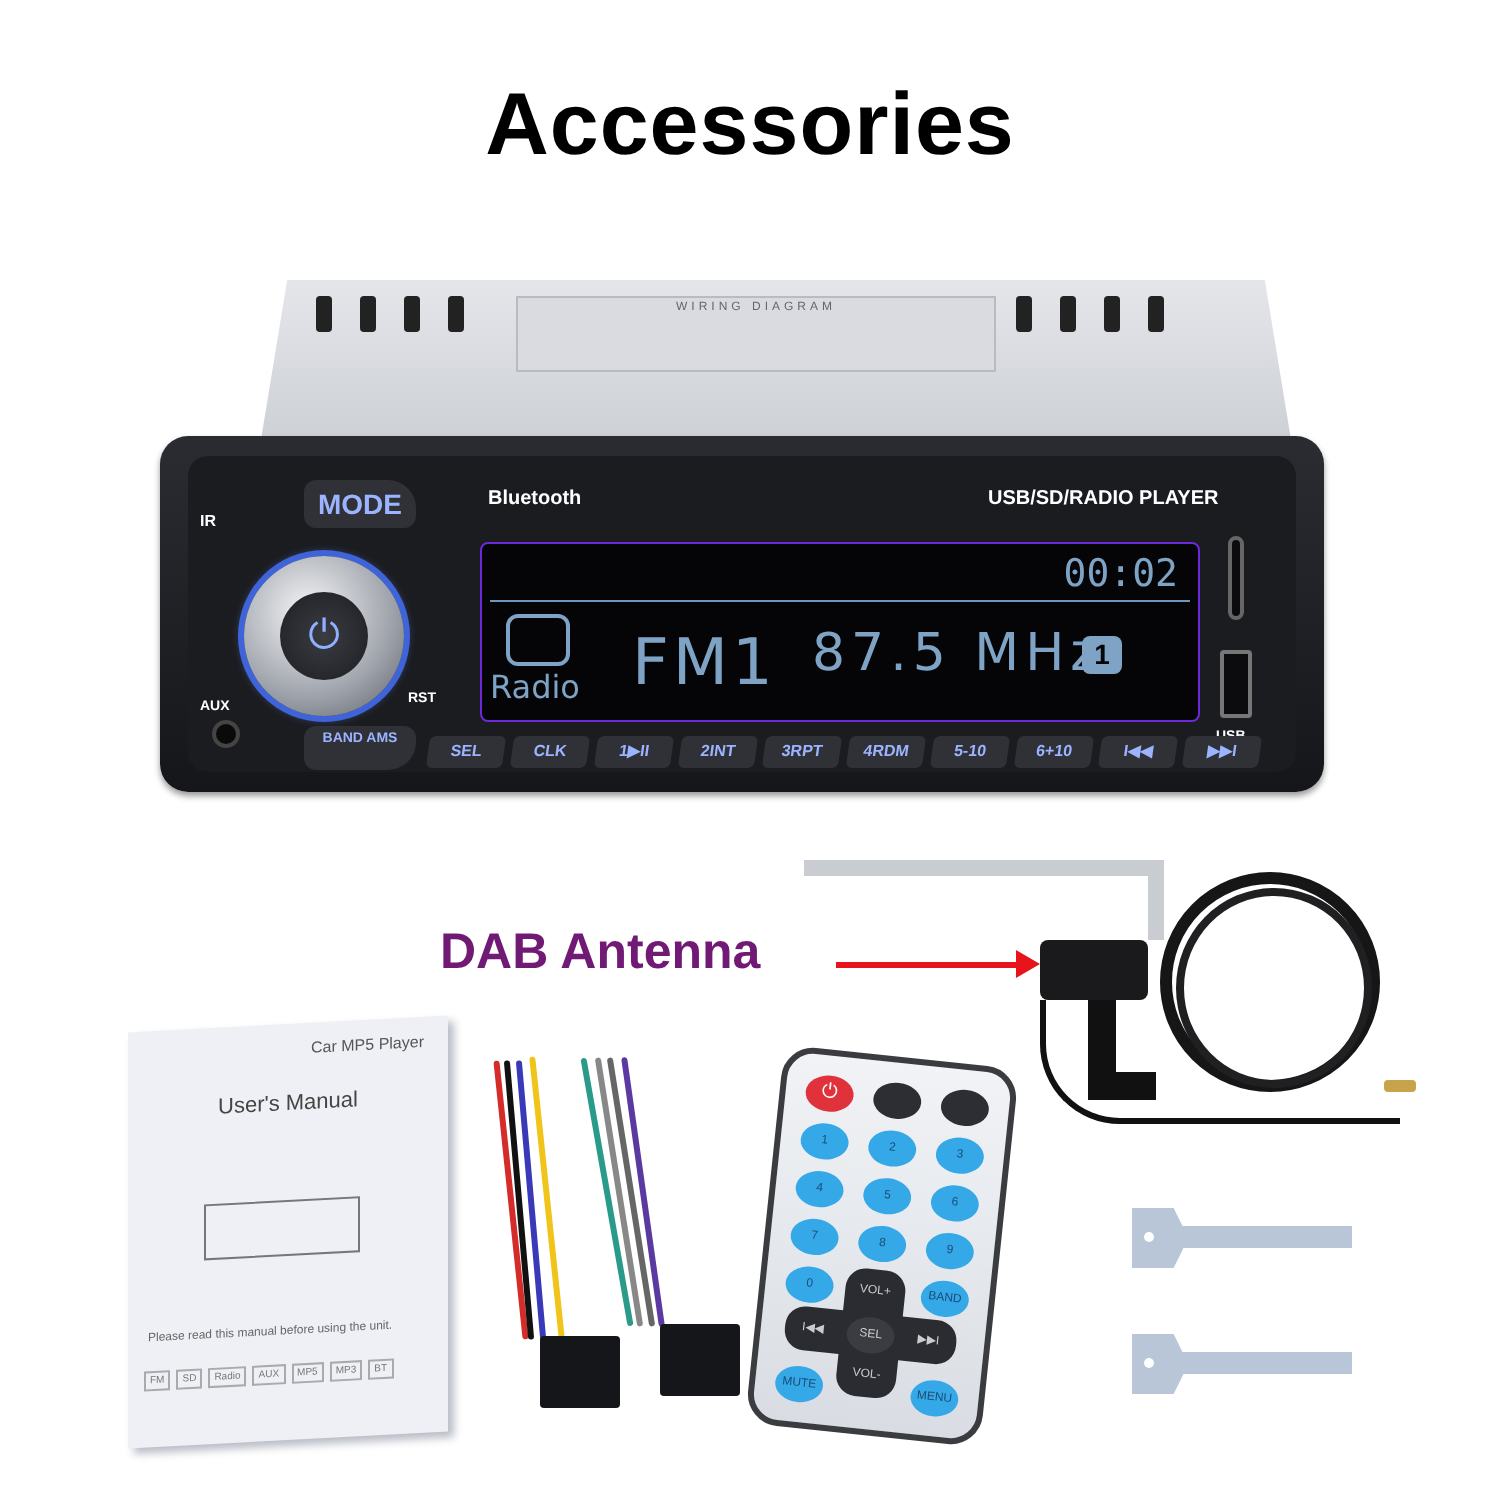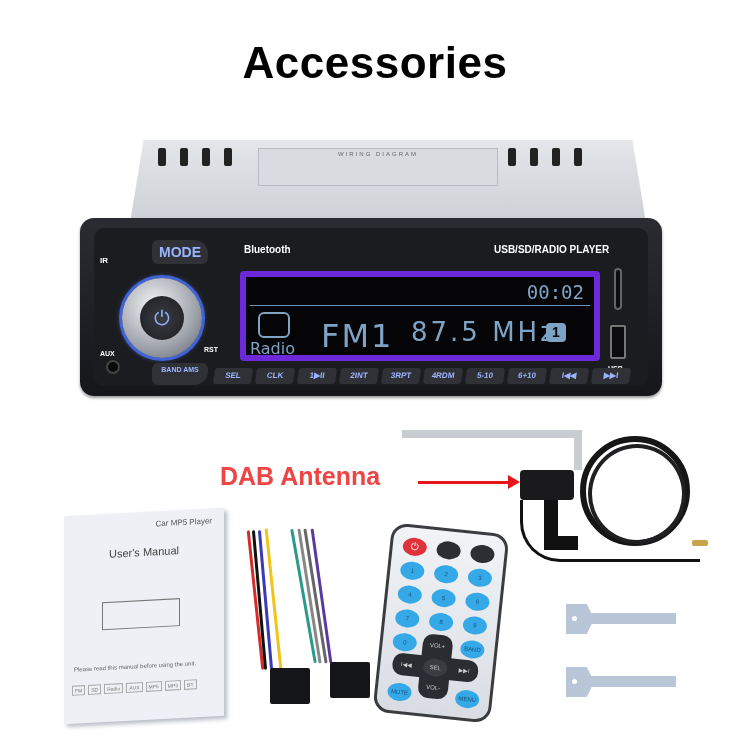--- a/index.html
+++ b/index.html
@@ -6,39 +6,39 @@
   body{width:750px;height:750px;background:#fff;position:relative;overflow:hidden;font-family:"Liberation Sans",sans-serif}
   .title{position:absolute;top:38px;left:0;width:750px;text-align:center;font-size:44px;font-weight:bold;color:#000;letter-spacing:0.5px}
 
   
   .chassis{position:absolute;left:128px;top:140px;width:520px;height:95px;background:linear-gradient(#e4e6ea,#c9ccd2);clip-path:polygon(3% 0,97% 0,100% 100%,0 100%)}
   .vent{position:absolute;top:8px;width:8px;height:18px;background:#222;border-radius:2px}
   .wiring{position:absolute;left:130px;top:8px;width:240px;height:38px;background:#d9dbe0;border:1px solid #b8bbc2;font-size:6px;color:#666;text-align:center;padding-top:2px;letter-spacing:2px}
   .face{position:absolute;left:80px;top:218px;width:582px;height:178px;background:linear-gradient(#2a2c31,#15161a);border-radius:14px;box-shadow:0 2px 3px #999}
   .face-inner{position:absolute;left:14px;top:10px;width:554px;height:158px;background:#1b1c20;border-radius:10px}
   .lbl{position:absolute;color:#fff;font-weight:bold;font-size:10px}
-  .lcd{position:absolute;left:146px;top:43px;width:360px;height:90px;background:#050507;border-radius:4px;border:6px solid #6d28d9}
+  .lcd{position:absolute;left:146px;top:43px;width:360px;height:90px;background:#050507;border-radius:4px;border:1px solid #6d28d9}
   .lcd-line{position:absolute;left:4px;right:4px;top:28px;height:1px;background:#6f95b8}
   .lcd-time{position:absolute;right:10px;top:4px;font-family:"DejaVu Sans Mono",monospace;font-size:19px;color:#7ea3c4}
   .lcd-band{position:absolute;left:75px;top:40px;font-family:"DejaVu Sans",sans-serif;font-size:32px;color:#7ea3c4;letter-spacing:2px}
   .lcd-freq{position:absolute;left:165px;top:40px;font-family:"DejaVu Sans",sans-serif;font-size:26px;color:#7ea3c4;letter-spacing:3px}
   .preset-box{position:absolute;left:300px;top:46px;width:20px;height:19px;background:#7ea3c4;border-radius:4px;color:#050507;font-weight:bold;font-size:14px;text-align:center;line-height:19px}
   .radio-ico{position:absolute;left:12px;top:35px;width:32px;height:26px;border:2px solid #7ea3c4;border-radius:6px}
   .radio-lbl{position:absolute;left:4px;top:62px;font-size:16px;color:#7ea3c4;font-family:"DejaVu Sans",sans-serif}
   .knob{position:absolute;left:28px;top:50px;width:80px;height:80px;border-radius:50%;background:radial-gradient(circle at 40% 35%,#f4f5f7,#9ea2aa 60%,#5b5f66);box-shadow:0 0 0 3px #3f63d8,0 0 6px #6c8cff}
   .knob-c{position:absolute;left:18px;top:18px;width:44px;height:44px;border-radius:50%;background:radial-gradient(#3a3c42,#1d1e22);color:#8fb0ff;font-size:20px;text-align:center;line-height:44px}
   .mode-btn{position:absolute;left:58px;top:12px;width:56px;height:24px;background:#2f3137;border-radius:6px 14px 6px 6px;color:#9cb4ff;font-size:14px;font-weight:bold;text-align:center;line-height:24px}
   .band-btn{position:absolute;left:58px;top:135px;width:56px;height:22px;background:#2f3137;border-radius:6px 6px 14px 6px;color:#9cb4ff;font-size:7px;font-weight:bold;text-align:center;line-height:9px;padding-top:2px}
   .btns{position:absolute;left:120px;top:140px;display:flex;gap:4px}
   .btn{width:38px;height:16px;background:#2f3137;border-radius:3px;color:#9cb4ff;font-size:8px;font-weight:bold;text-align:center;line-height:16px;transform:skewX(-8deg)}
   .sd-slot{position:absolute;left:520px;top:40px;width:8px;height:42px;border:2px solid #666;border-radius:4px;background:#0c0c0e}
   .usb-port{position:absolute;left:516px;top:97px;width:16px;height:34px;background:#0c0c0e;border:2px solid #777;border-radius:2px}
 
   
-  .dab-label{position:absolute;left:220px;top:462px;font-size:25px;font-weight:bold;color:#ef4444}
+  .dab-label{position:absolute;left:220px;top:462px;font-size:25px;font-weight:bold;color:#701a75}
   .dab-arrow{position:absolute;left:418px;top:481px;width:92px;height:3px;background:#e8141b}
   .dab-arrow:after{content:"";position:absolute;right:-10px;top:-6px;border-left:12px solid #e8141b;border-top:7px solid transparent;border-bottom:7px solid transparent}
   .antenna-strip{position:absolute;left:402px;top:430px;width:180px;height:8px;background:#c9ccd0}
   .antenna-strip2{position:absolute;left:574px;top:430px;width:8px;height:40px;background:#c9ccd0}
   .antenna-pad{position:absolute;left:520px;top:470px;width:54px;height:30px;background:#1a1a1c;border-radius:4px}
   .antenna-L{position:absolute;left:544px;top:500px;width:14px;height:50px;background:#111}
   .antenna-L2{position:absolute;left:544px;top:536px;width:34px;height:14px;background:#111}
   .coil{position:absolute;left:580px;top:436px;width:110px;height:110px;border:6px solid #161617;border-radius:50%}
   .coil2{position:absolute;left:588px;top:444px;width:98px;height:100px;border:4px solid #202022;border-radius:50%}
   .cable{position:absolute;left:520px;top:500px;width:180px;height:62px;border-left:3px solid #111;border-bottom:3px solid #111;border-radius:0 0 0 40px}

